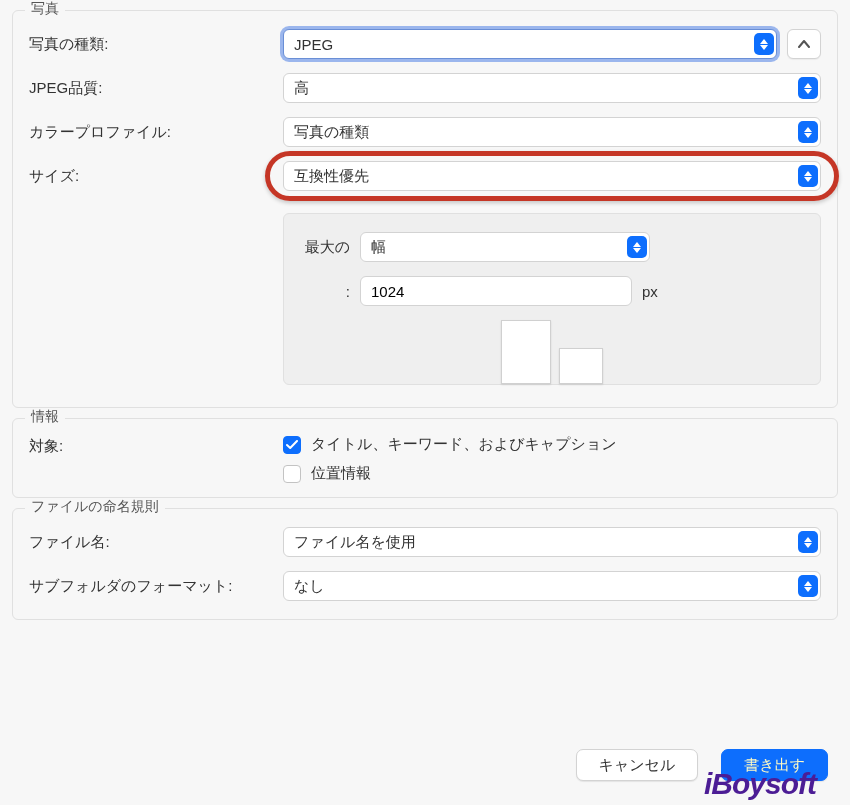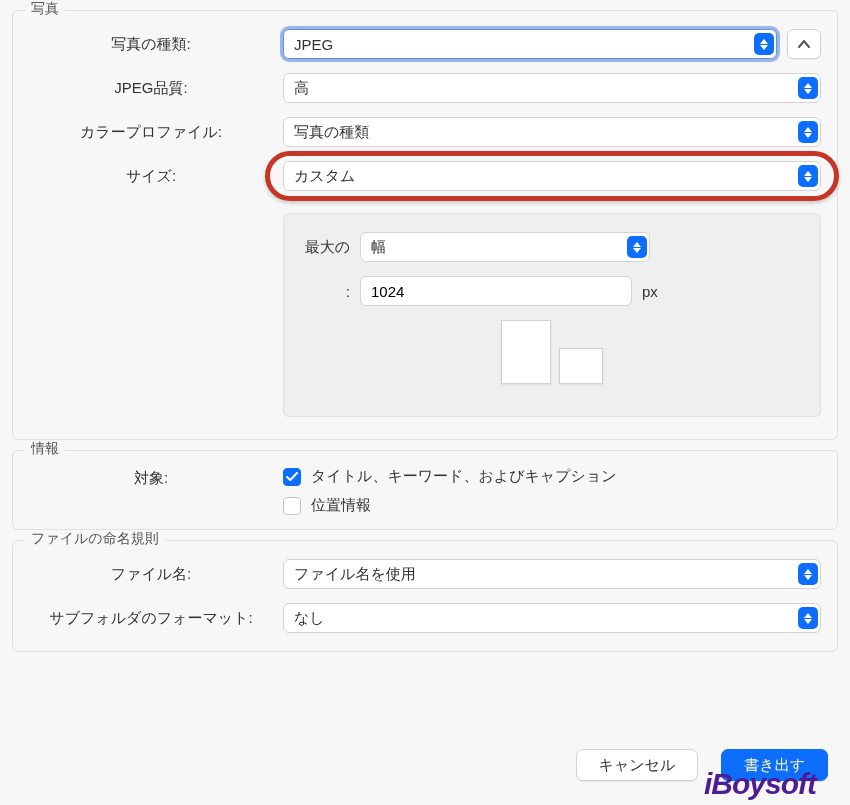--- a/index.html
+++ b/index.html
@@ -31,21 +31,21 @@
     color: #555;
   }
   .row {
     display: flex;
     align-items: center;
     margin-bottom: 14px;
   }
   .row:last-child { margin-bottom: 0; }
   .label {
     width: 254px;
-    text-align: center;
+    text-align: left;
     padding-right: 10px;
     font-size: 15px;
     color: #333;
   }
   .select {
     flex: 1;
     height: 30px;
     background: #fff;
     border: 1px solid #d3d3d3;
     border-radius: 6px;
@@ -93,21 +93,21 @@
     border: 5px solid #c53626;
     border-radius: 26px;
     pointer-events: none;
     box-shadow: 0 2px 4px rgba(0,0,0,0.2);
   }
   .sub-panel {
     margin-left: 254px;
     background: #efefef;
     border: 1px solid #e0e0e0;
     border-radius: 6px;
-    padding: 18px 20px 32px 20px;
+    padding: 18px 20px 0 20px;
   }
   .sub-row {
     display: flex;
     align-items: center;
     margin-bottom: 14px;
   }
   .sub-label {
     width: 56px;
     text-align: right;
     padding-right: 10px;
@@ -266,21 +266,21 @@
             <path d="M0 0 L4 5 L8 0 Z" fill="#fff"></path>
           </svg>
       </span>
     </div>
   </div>
 
   <div class="row" style="margin-bottom:22px;">
     <div class="label">サイズ:</div>
     <div class="highlight-wrap">
       <div class="select">
-        <span>カスタム</span>
+        <span>互換性優先</span>
         <span class="chevrons">
           <svg width="8" height="5" viewBox="0 0 8 5">
               <path d="M0 5 L4 0 L8 5 Z" fill="#fff"></path>
             </svg>
           <svg width="8" height="5" viewBox="0 0 8 5">
               <path d="M0 0 L4 5 L8 0 Z" fill="#fff"></path>
             </svg>
         </span>
       </div>
       <div class="highlight-ring"></div>

